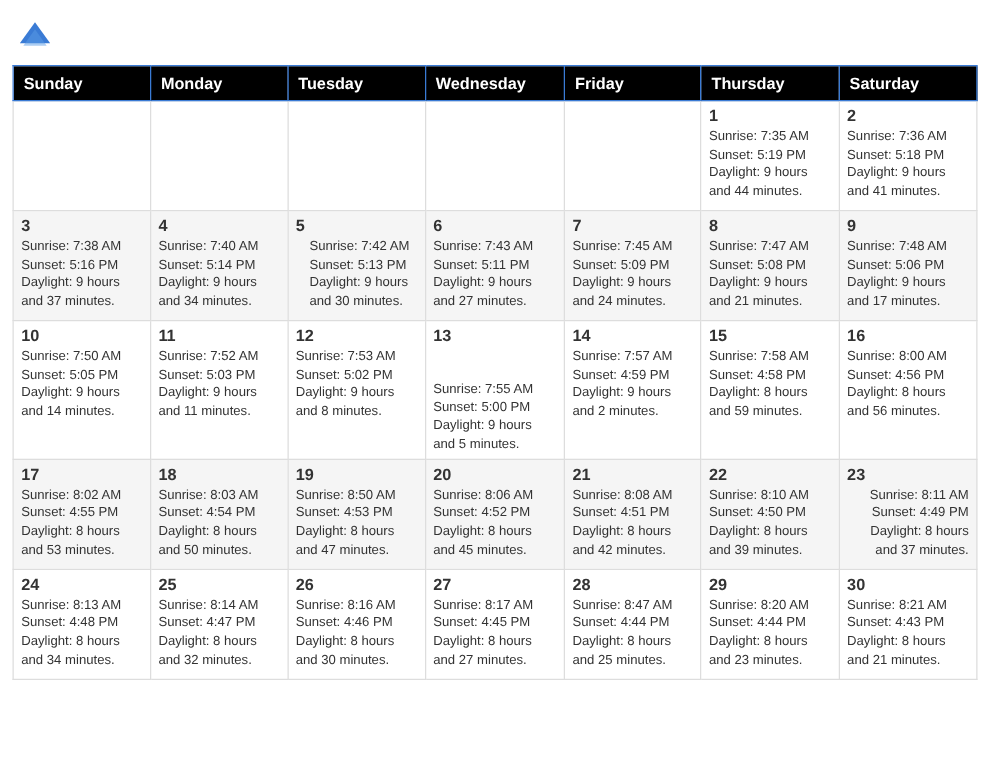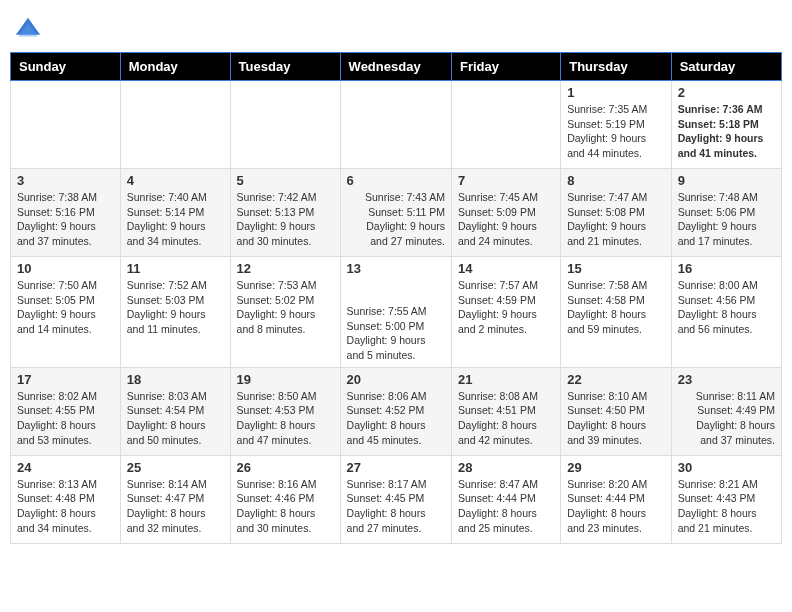--- a/index.html
+++ b/index.html
@@ -144,21 +144,21 @@
         <td class="empty-cell"></td>
         <td>
           <span class="day-number">1</span>
           <div class="day-info" style="white-space: pre-line;">Sunrise: 7:35 AM
 Sunset: 5:19 PM
 Daylight: 9 hours
 and 44 minutes.</div>
         </td>
         <td>
           <span class="day-number">2</span>
-          <div class="day-info" style="white-space: pre-line; font-weight: bold;">Sunrise: 7:36 AM
+          <div class="day-info" style="white-space: pre-line;">Sunrise: 7:36 AM
 Sunset: 5:18 PM
 Daylight: 9 hours
 and 41 minutes.</div>
         </td>
       </tr>
       <tr class="row-even">
         <td>
           <span class="day-number">3</span>
           <div class="day-info" style="white-space: pre-line;">Sunrise: 7:38 AM
 Sunset: 5:16 PM
@@ -167,28 +167,28 @@
         </td>
         <td>
           <span class="day-number">4</span>
           <div class="day-info" style="white-space: pre-line;">Sunrise: 7:40 AM
 Sunset: 5:14 PM
 Daylight: 9 hours
 and 34 minutes.</div>
         </td>
         <td>
           <span class="day-number">5</span>
-          <div class="day-info" style="white-space: pre-line;">Sunrise: 7:42 AM
+          <div class="day-info" style="white-space: pre-line; margin-left: 11px;">Sunrise: 7:42 AM
 Sunset: 5:13 PM
 Daylight: 9 hours
 and 30 minutes.</div>
         </td>
         <td>
           <span class="day-number">6</span>
-          <div class="day-info" style="white-space: pre-line; text-align: right;">Sunrise: 7:43 AM
+          <div class="day-info" style="white-space: pre-line;">Sunrise: 7:43 AM
 Sunset: 5:11 PM
 Daylight: 9 hours
 and 27 minutes.</div>
         </td>
         <td>
           <span class="day-number">7</span>
           <div class="day-info" style="white-space: pre-line;">Sunrise: 7:45 AM
 Sunset: 5:09 PM
 Daylight: 9 hours
 and 24 minutes.</div>

